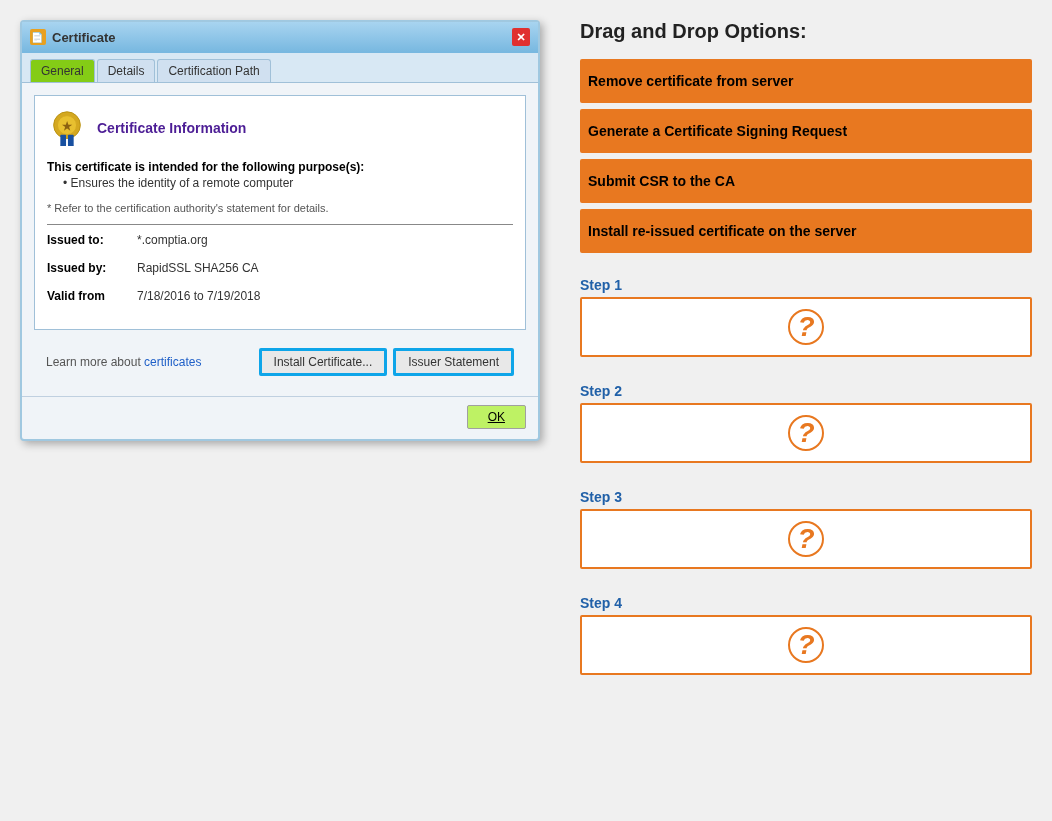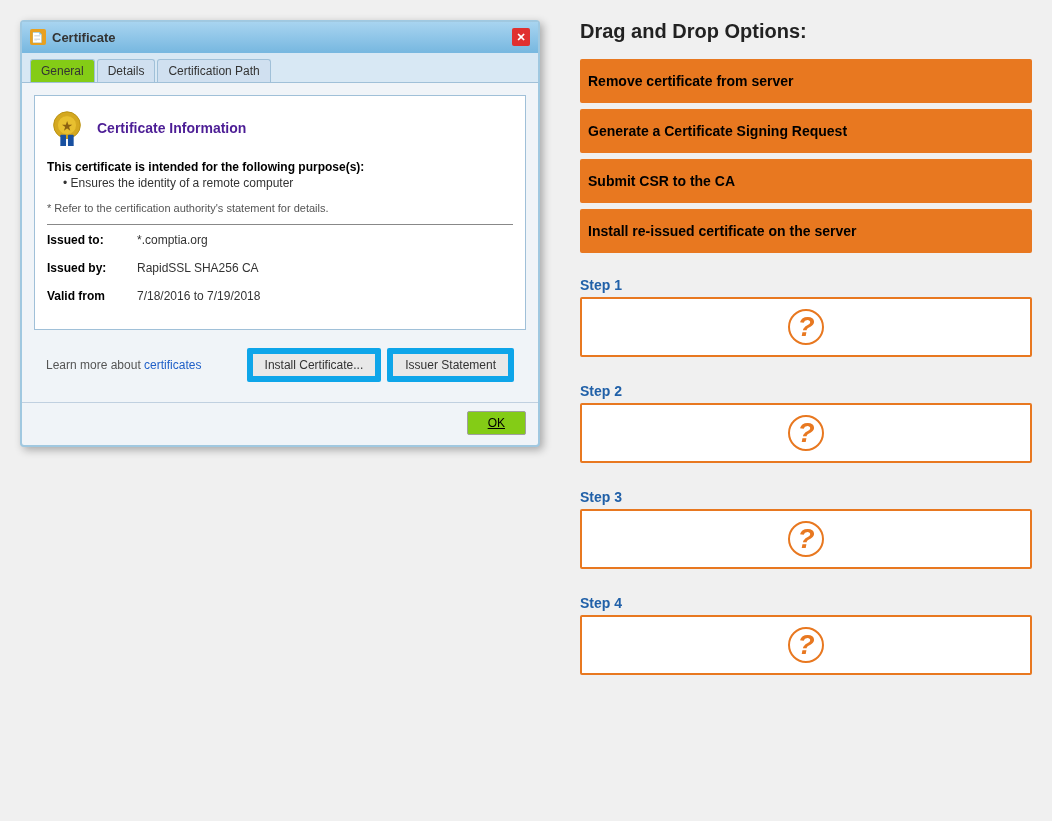--- a/index.html
+++ b/index.html
@@ -187,21 +187,21 @@
 
     .dialog-btn-group {
       display: flex;
       gap: 6px;
     }
 
     .win-btn {
       padding: 4px 12px;
       font-size: 12px;
       background: #e8e8e8;
-      border: 6px solid #0ea5e9;
+      border: 3px solid #0ea5e9;
       border-radius: 2px;
       cursor: pointer;
       color: #333;
     }
 
     .cert-link {
       font-size: 12px;
       color: #555;
     }
 
@@ -213,21 +213,21 @@
     .dialog-ok-area {
       display: flex;
       justify-content: flex-end;
       padding: 8px 12px 10px;
       border-top: 1px solid #c0d0e0;
     }
 
     .ok-btn {
       padding: 4px 20px;
       font-size: 12px;
-      background: #84cc16;
+      background: #bef264;
       border: 1px solid #a0a0a0;
       border-radius: 2px;
       cursor: pointer;
       text-decoration: underline;
     }
 
     
     .right-panel {
       flex: 1;
       display: flex;

